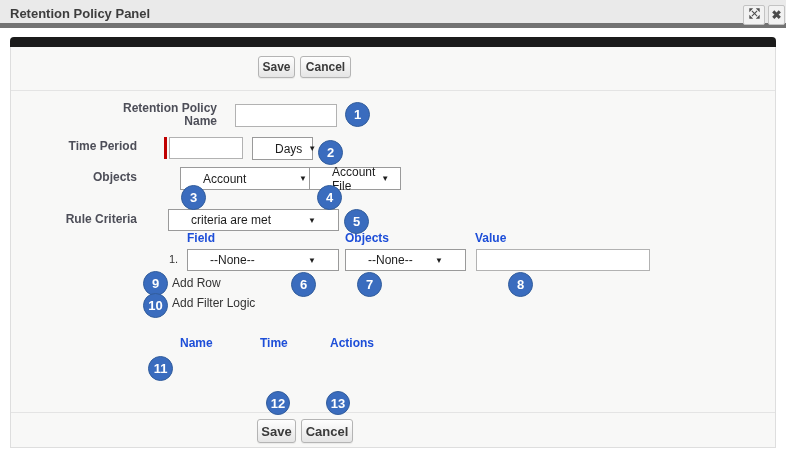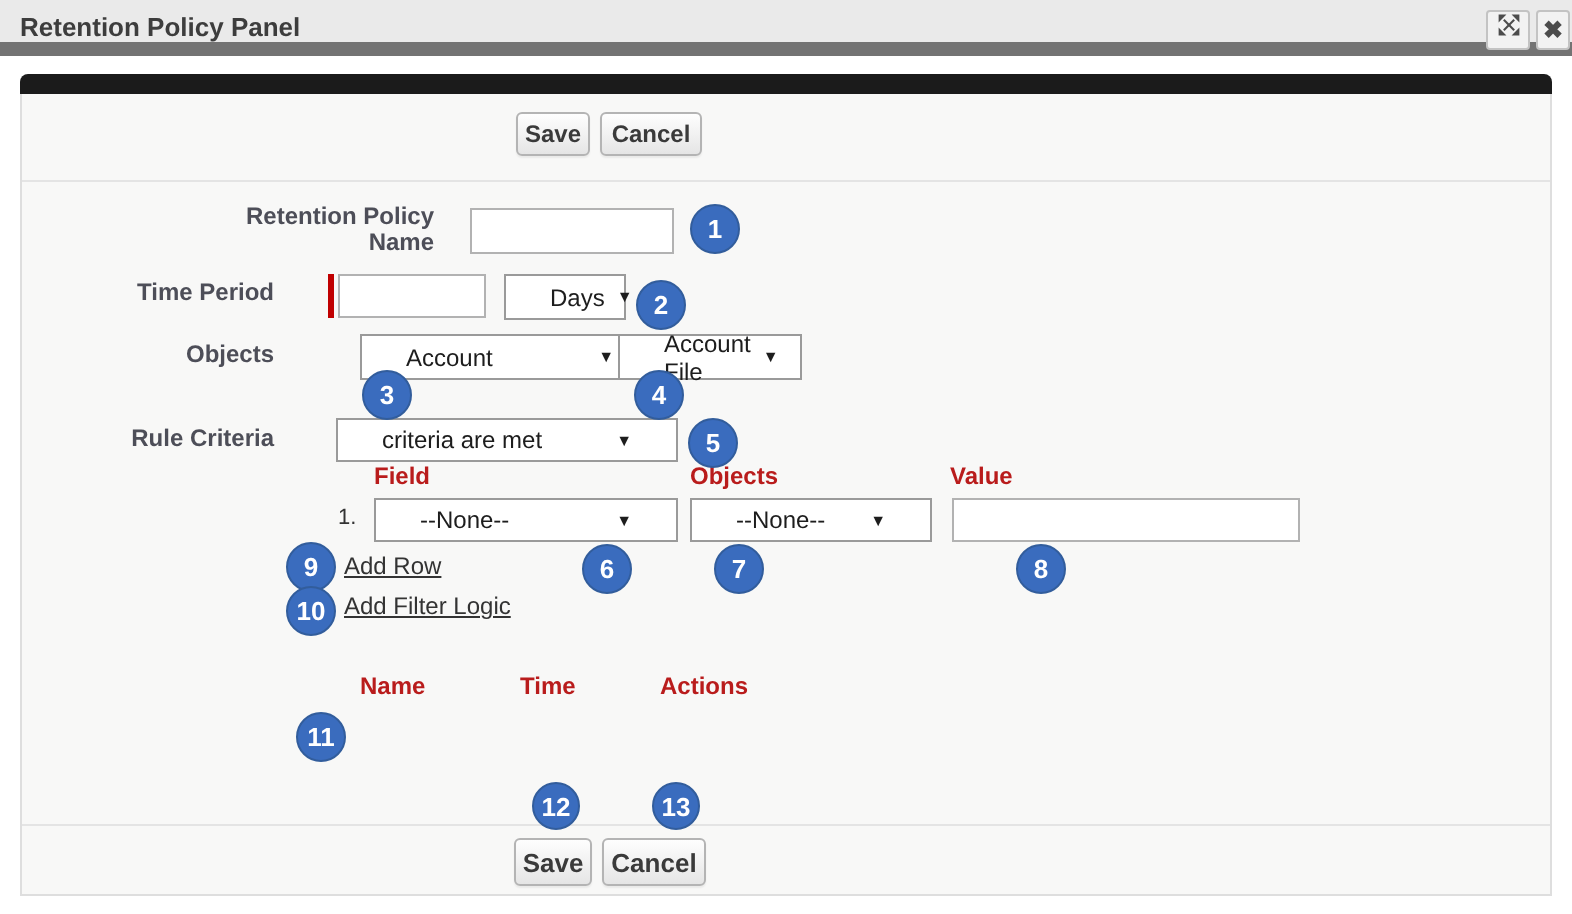--- a/index.html
+++ b/index.html
@@ -1,21 +1,21 @@
 <!DOCTYPE html>
 <html><head>
 <meta charset="utf-8">
 <style>
   * { box-sizing: border-box; margin: 0; padding: 0; }
   body { background: #fff; font-family: "Liberation Sans", sans-serif; }
   .screen { position: relative; width: 786px; height: 457px; background: #fff; overflow: hidden; }
 
   
   .titlebar { position: absolute; left: 0; top: 0; width: 786px; height: 28px;
-              background: #eaeaea; border-bottom: 7px solid #737373; }
+              background: #eaeaea; border-bottom: 5px solid #737373; }
   .title { position: absolute; left: 10px; top: 6px; font-size: 13px; font-weight: bold; color: #3d3d3d; }
   .winbtn { position: absolute; top: 5px; height: 20px; background: #f2f2f2; border: 1px solid #c3c3c3;
             border-radius: 2px; display: flex; align-items: center; justify-content: center; cursor: pointer; }
   .winbtn-expand { left: 743px; width: 22px; }
   .winbtn-close { left: 768px; width: 17px; }
   .closex { font-size: 12px; font-weight: bold; color: #4c4c4c; line-height: 1; }
 
   
   .blackbar { position: absolute; left: 10px; top: 37px; width: 766px; height: 10px;
               background: #1b1b1b; border-radius: 4px 4px 0 0; }
@@ -26,22 +26,22 @@
   
   .btn { position: absolute; background: linear-gradient(#fefefe, #e5e5e5); border: 1px solid #b4b4b4;
          border-radius: 3px; font-family: inherit; font-weight: bold; font-size: 12px; color: #3a3a3a;
          display: flex; align-items: center; justify-content: center; cursor: pointer; box-shadow: 0 1px 1px rgba(0,0,0,.06); }
   .inp { position: absolute; background: #fff; border: 1px solid #b2b2b2; font-family: inherit;
          font-size: 12px; color: #222; padding: 0 4px; }
   .sel { position: absolute; background: #fff; border: 1px solid #9a9a9a; font-size: 12px; color: #1d1d1d;
          display: flex; align-items: center; justify-content: space-between; padding: 0 22px; cursor: pointer; }
   .sel .arr { font-size: 8px; color: #1d1d1d; margin-left: 6px; }
   .lbl { position: absolute; font-size: 12px; font-weight: bold; color: #4d4e58; text-align: right; line-height: 13px; }
-  .hdr { position: absolute; font-size: 12px; font-weight: bold; color: #b91c1c; }
-  .lnk { position: absolute; font-size: 12px; color: #333; text-decoration: underline; cursor: pointer; }
+  .hdr { position: absolute; font-size: 12px; font-weight: bold; color: #1d4ed8; }
+  .lnk { position: absolute; font-size: 12px; color: #333; cursor: pointer; }
   .rowno { position: absolute; font-size: 11px; color: #333; }
   .reqbar { position: absolute; left: 164px; top: 137px; width: 3px; height: 22px; background: #c00000; }
 
   
   .badge { position: absolute; width: 25px; height: 25px; border-radius: 50%;
            background: #3a6cbe; border: 1px solid #325d9c; color: #fff; font-weight: bold; font-size: 13px;
            display: flex; align-items: center; justify-content: center; z-index: 6; }
 </style>
 </head>
 <body>

